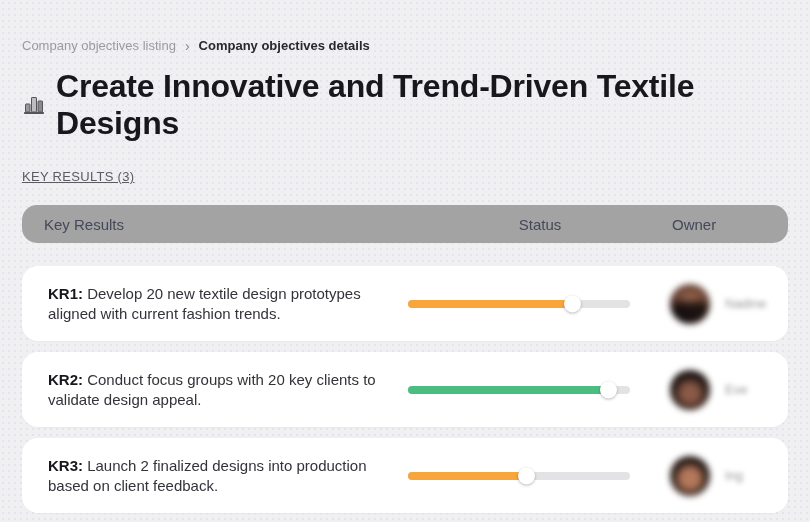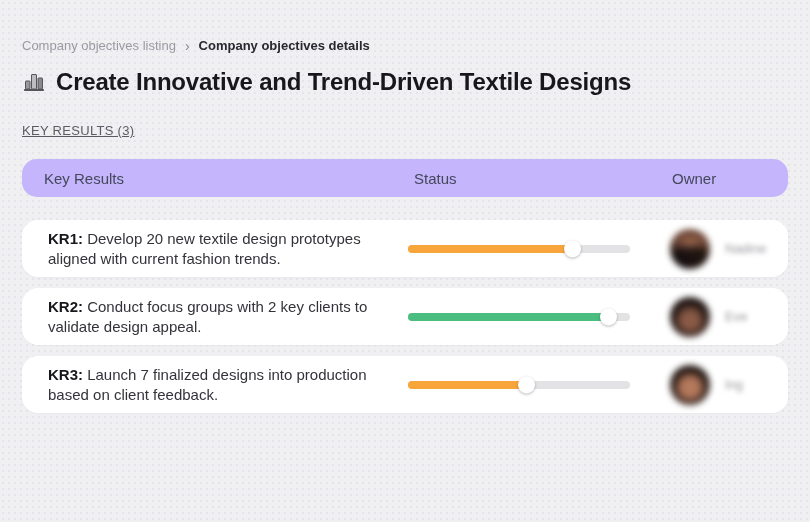--- a/index.html
+++ b/index.html
@@ -16,40 +16,40 @@
 
   
   .breadcrumb { display: flex; align-items: center; font-size: 13px; }
   .crumb-muted { color: #9a9aa2; }
   .crumb-sep { color: #8a8a92; margin: 0 9px; font-size: 14px; line-height: 1; }
   .crumb-current { color: #28282e; font-weight: 700; }
 
   
   .title-row { display: flex; align-items: center; margin-top: 15px; }
   .title-icon { width: 24px; height: 24px; margin-right: 10px; flex: 0 0 auto; }
-  .page-title { font-size: 24px; font-weight: 700; color: #17171c; letter-spacing: -0.2px; }
+  .page-title { font-size: 32px; font-weight: 700; color: #17171c; letter-spacing: -0.2px; }
 
   
   .section-label { margin-top: 27px; font-size: 13px; color: #5b5b63; letter-spacing: 0.3px; text-decoration: underline; }
 
   
   .grid { display: grid; grid-template-columns: 386px 258px 1fr; align-items: center; }
 
   
   .table-header {
-    margin-top: 21px; height: 38px; background: #c4b5fd; border-radius: 15px;
+    margin-top: 21px; height: 38px; background: #a3a3a3; border-radius: 15px;
     font-size: 15px; color: #44485a; font-weight: 500;
   }
   .th-key { padding-left: 22px; }
-  .th-status { padding-left: 6px; }
+  .th-status { padding-left: 6px; text-align: center; }
   .th-owner { padding-left: 6px; }
 
   
   .row-card {
-    margin-top: 11px; height: 57px; background: #ffffff; border-radius: 16px;
+    margin-top: 11px; height: 75px; background: #ffffff; border-radius: 16px;
     box-shadow: 0 1px 2px rgba(30,30,40,0.03);
   }
   .row-card:first-of-type { margin-top: 23px; }
   .kr-cell { padding-left: 26px; padding-right: 24px; font-size: 15px; line-height: 20px; color: #33333a; }
   .kr-label { font-weight: 700; color: #17171c; }
 
   
   .status-cell { padding-right: 36px; }
   .progress-track {
     position: relative; width: 222px; height: 8px; border-radius: 5px; background: #e3e3e6;
@@ -129,36 +129,36 @@
         </div>
       </div>
     </div>
     <div class="owner-cell">
       <span class="avatar avatar-0"></span>
       <span class="owner-name">Nadine</span>
     </div>
   </article>
 
   <article class="row-card grid">
-    <p class="kr-cell"><span class="kr-label">KR2:</span><span> Conduct focus groups with 2 key clients to validate design appeal.</span></p>
+    <p class="kr-cell"><span class="kr-label">KR2:</span><span> Conduct focus groups with 20 key clients to validate design appeal.</span></p>
     <div class="status-cell">
       <div class="progress-track">
         <div class="progress-fill" style="width: 90%; background: rgb(76, 189, 128);">
           <span class="progress-thumb"></span>
         </div>
       </div>
     </div>
     <div class="owner-cell">
       <span class="avatar avatar-1"></span>
       <span class="owner-name">Eve</span>
     </div>
   </article>
 
   <article class="row-card grid">
-    <p class="kr-cell"><span class="kr-label">KR3:</span><span> Launch 7 finalized designs into production based on client feedback.</span></p>
+    <p class="kr-cell"><span class="kr-label">KR3:</span><span> Launch 2 finalized designs into production based on client feedback.</span></p>
     <div class="status-cell">
       <div class="progress-track">
         <div class="progress-fill" style="width: 53%; background: rgb(248, 165, 60);">
           <span class="progress-thumb"></span>
         </div>
       </div>
     </div>
     <div class="owner-cell">
       <span class="avatar avatar-2"></span>
       <span class="owner-name">Ing</span>

